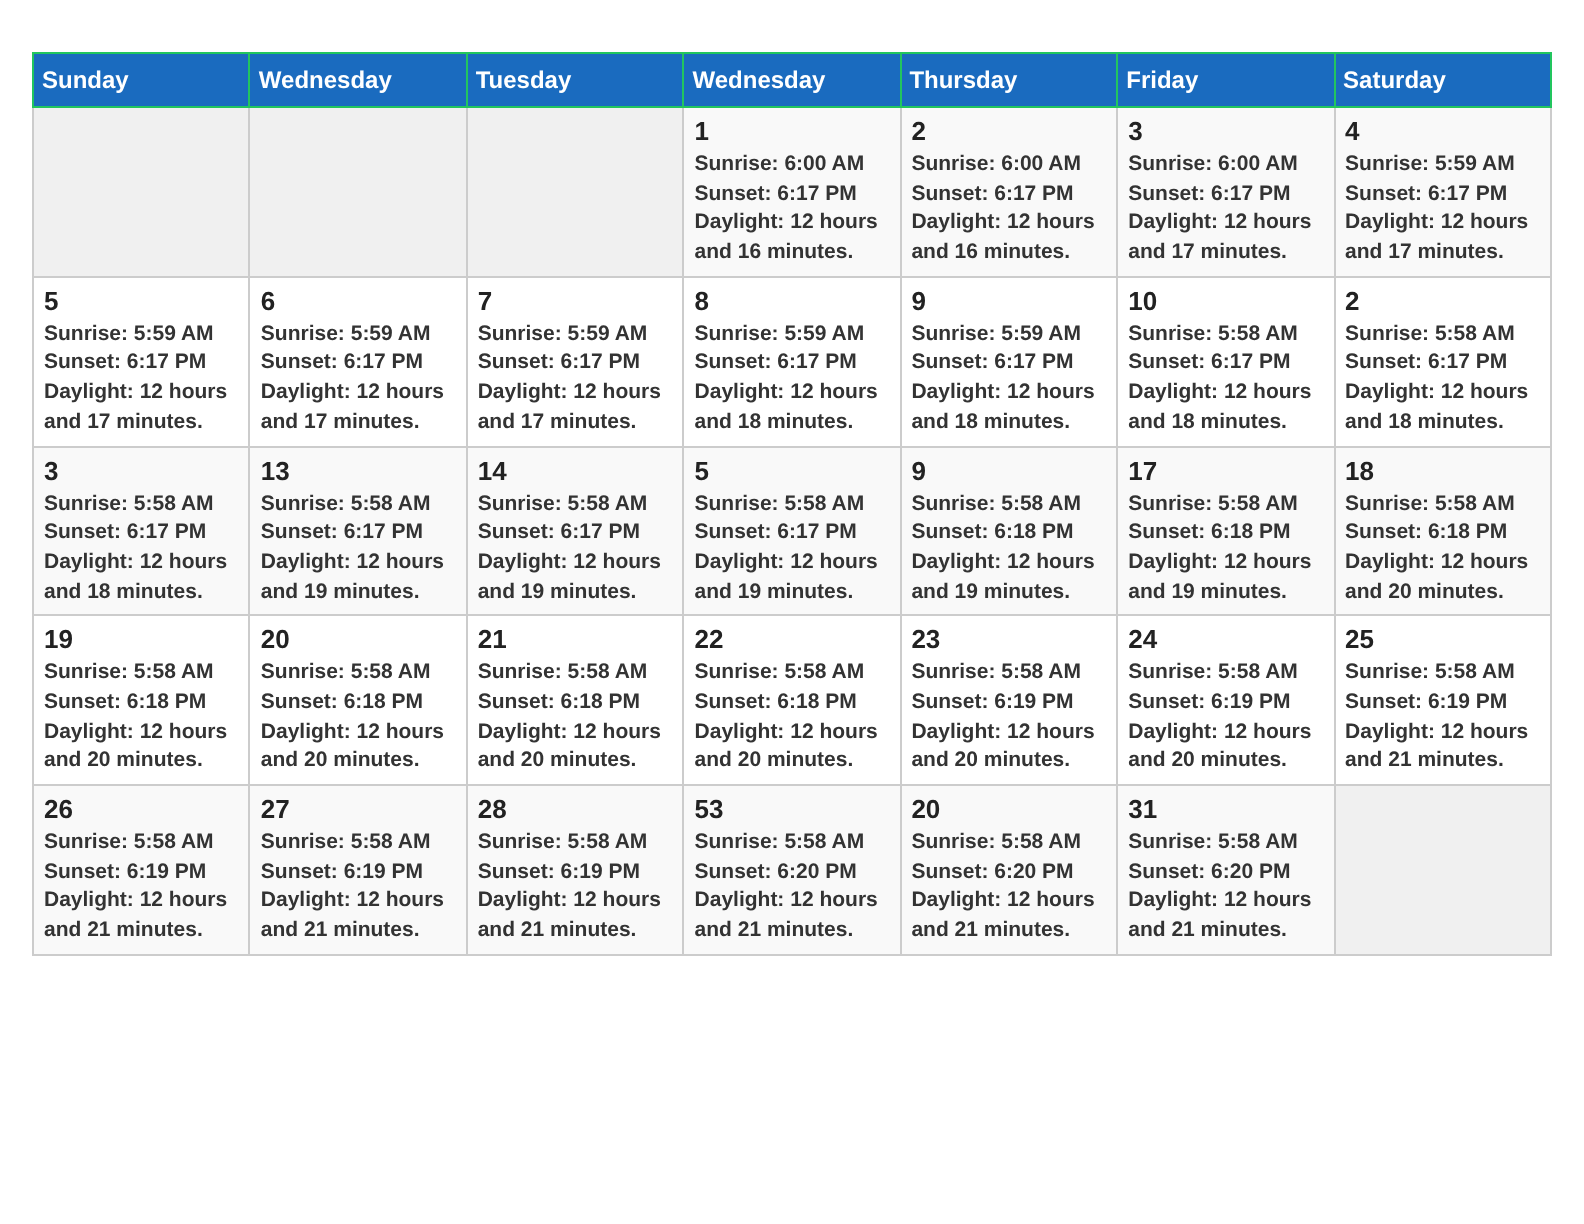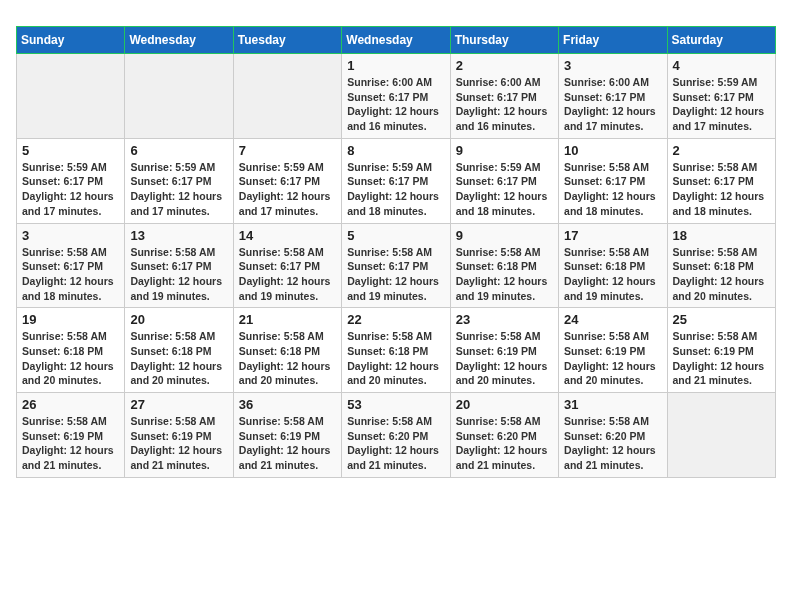--- a/index.html
+++ b/index.html
@@ -308,21 +308,21 @@
 and 21 minutes.</div>
         </td>
         <td>
           <div class="day-number">27</div>
           <div class="day-info" style="white-space: pre-line;">Sunrise: 5:58 AM
 Sunset: 6:19 PM
 Daylight: 12 hours
 and 21 minutes.</div>
         </td>
         <td>
-          <div class="day-number">36</div>
+          <div class="day-number">28</div>
           <div class="day-info" style="white-space: pre-line;">Sunrise: 5:58 AM
 Sunset: 6:19 PM
 Daylight: 12 hours
 and 21 minutes.</div>
         </td>
         <td>
           <div class="day-number">53</div>
           <div class="day-info" style="white-space: pre-line;">Sunrise: 5:58 AM
 Sunset: 6:20 PM
 Daylight: 12 hours

